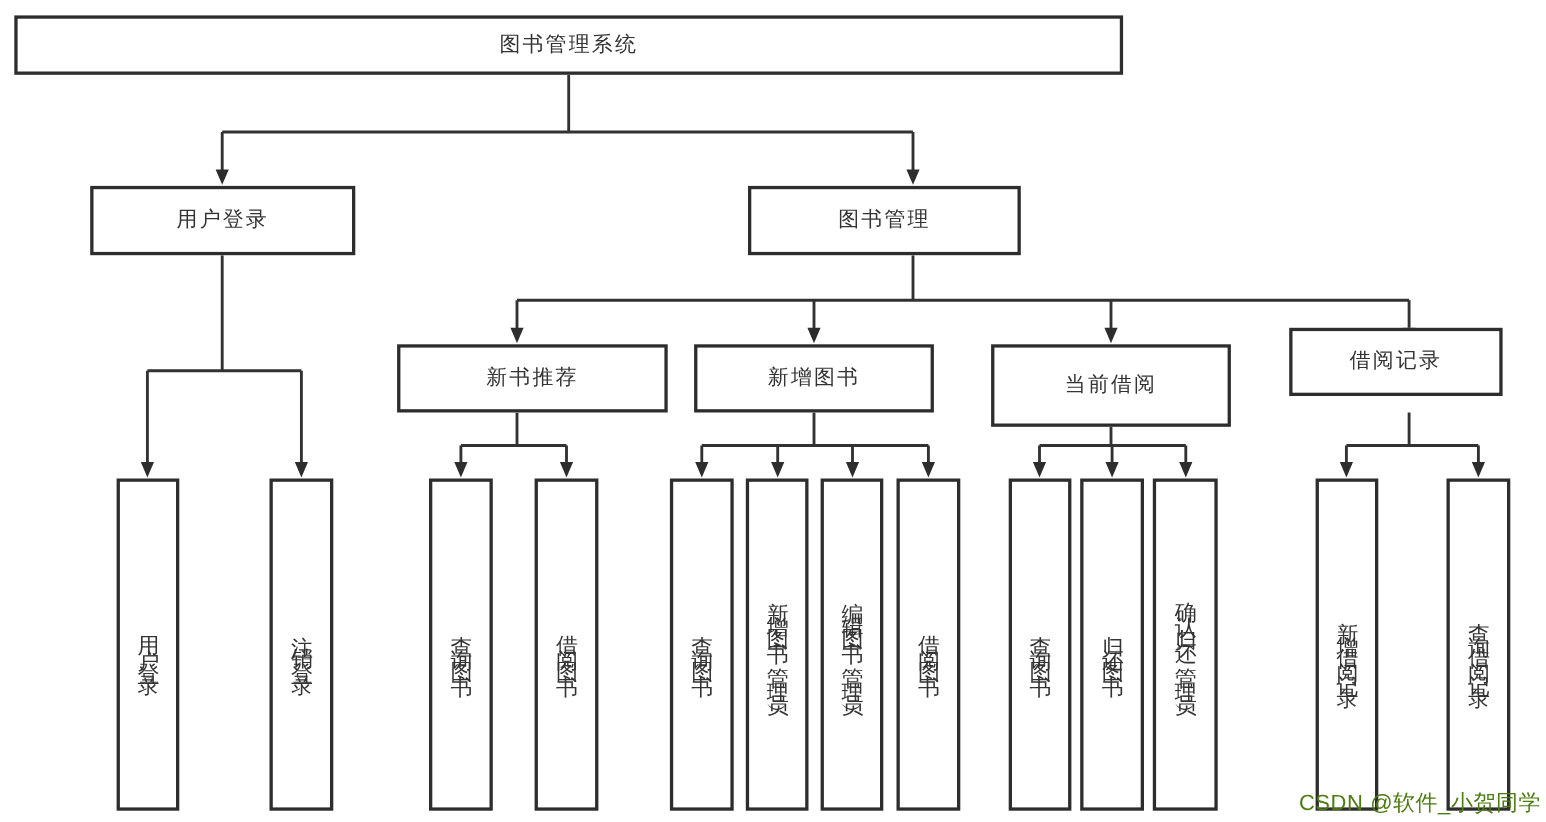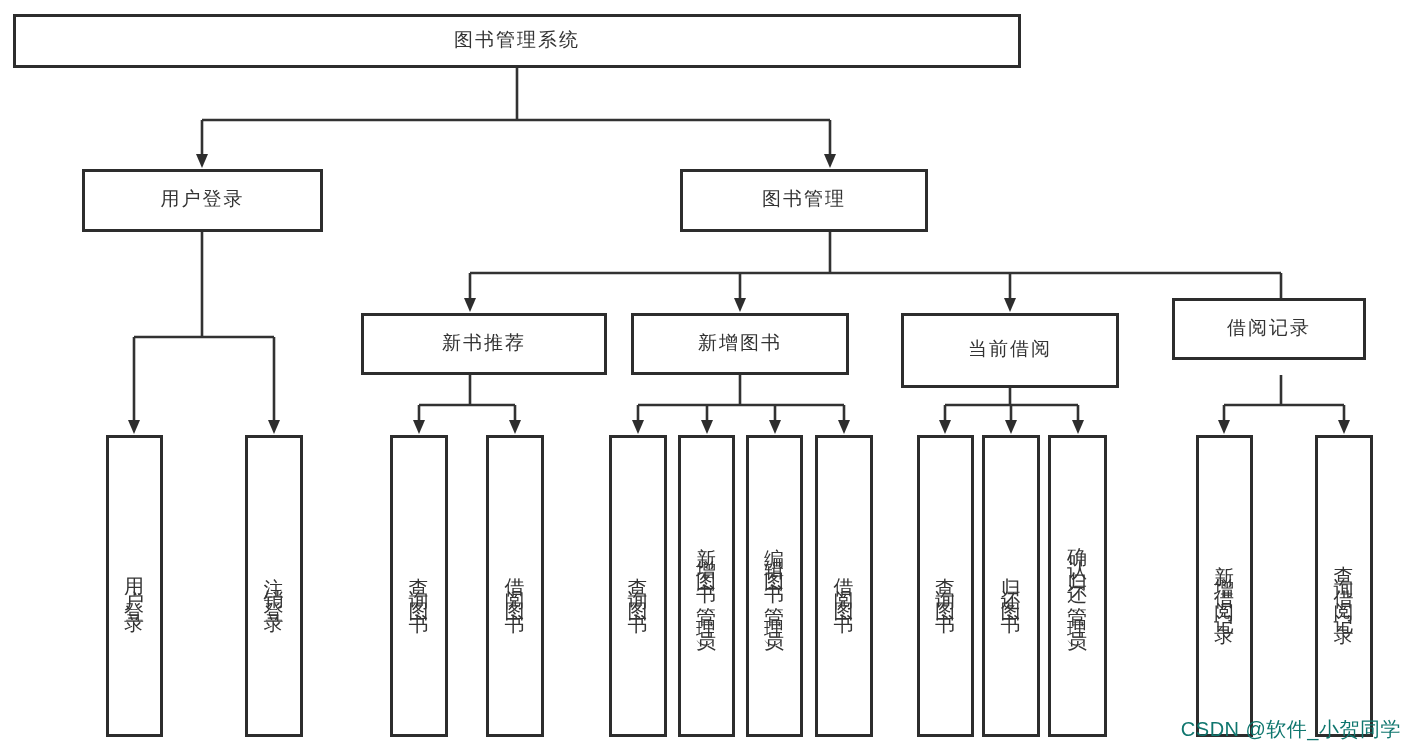--- a/index.html
+++ b/index.html
@@ -13,21 +13,21 @@
     border:3px solid #2d2d2d;display:flex;align-items:center;justify-content:center;
     color:#333333;font-weight:500;z-index:2;
   }
   .hbox{font-size:19px;letter-spacing:2px;line-height:1;font-family:Liberation Mono, monospace;}
   .vbox{
     writing-mode:vertical-rl;text-orientation:mixed;
     font-size:20px;letter-spacing:12px;line-height:1;
   }
   .watermark{
     position:absolute;top:716px;right:4px;z-index:5;
-    font-size:20px;color:#0f766e;letter-spacing:0.5px;white-space:nowrap;
+    font-size:20px;color:#4d7c0f;letter-spacing:0.5px;white-space:nowrap;
   }
   .conn{stroke:#323232;stroke-width:2.6;fill:none;}
   .arrow{fill:#2d2d2d;stroke:none;}
 </style>
 </head>
 <body>
 
 <div class="stage">
 
   <svg width="1405" height="747" viewBox="0 0 1405 747">

